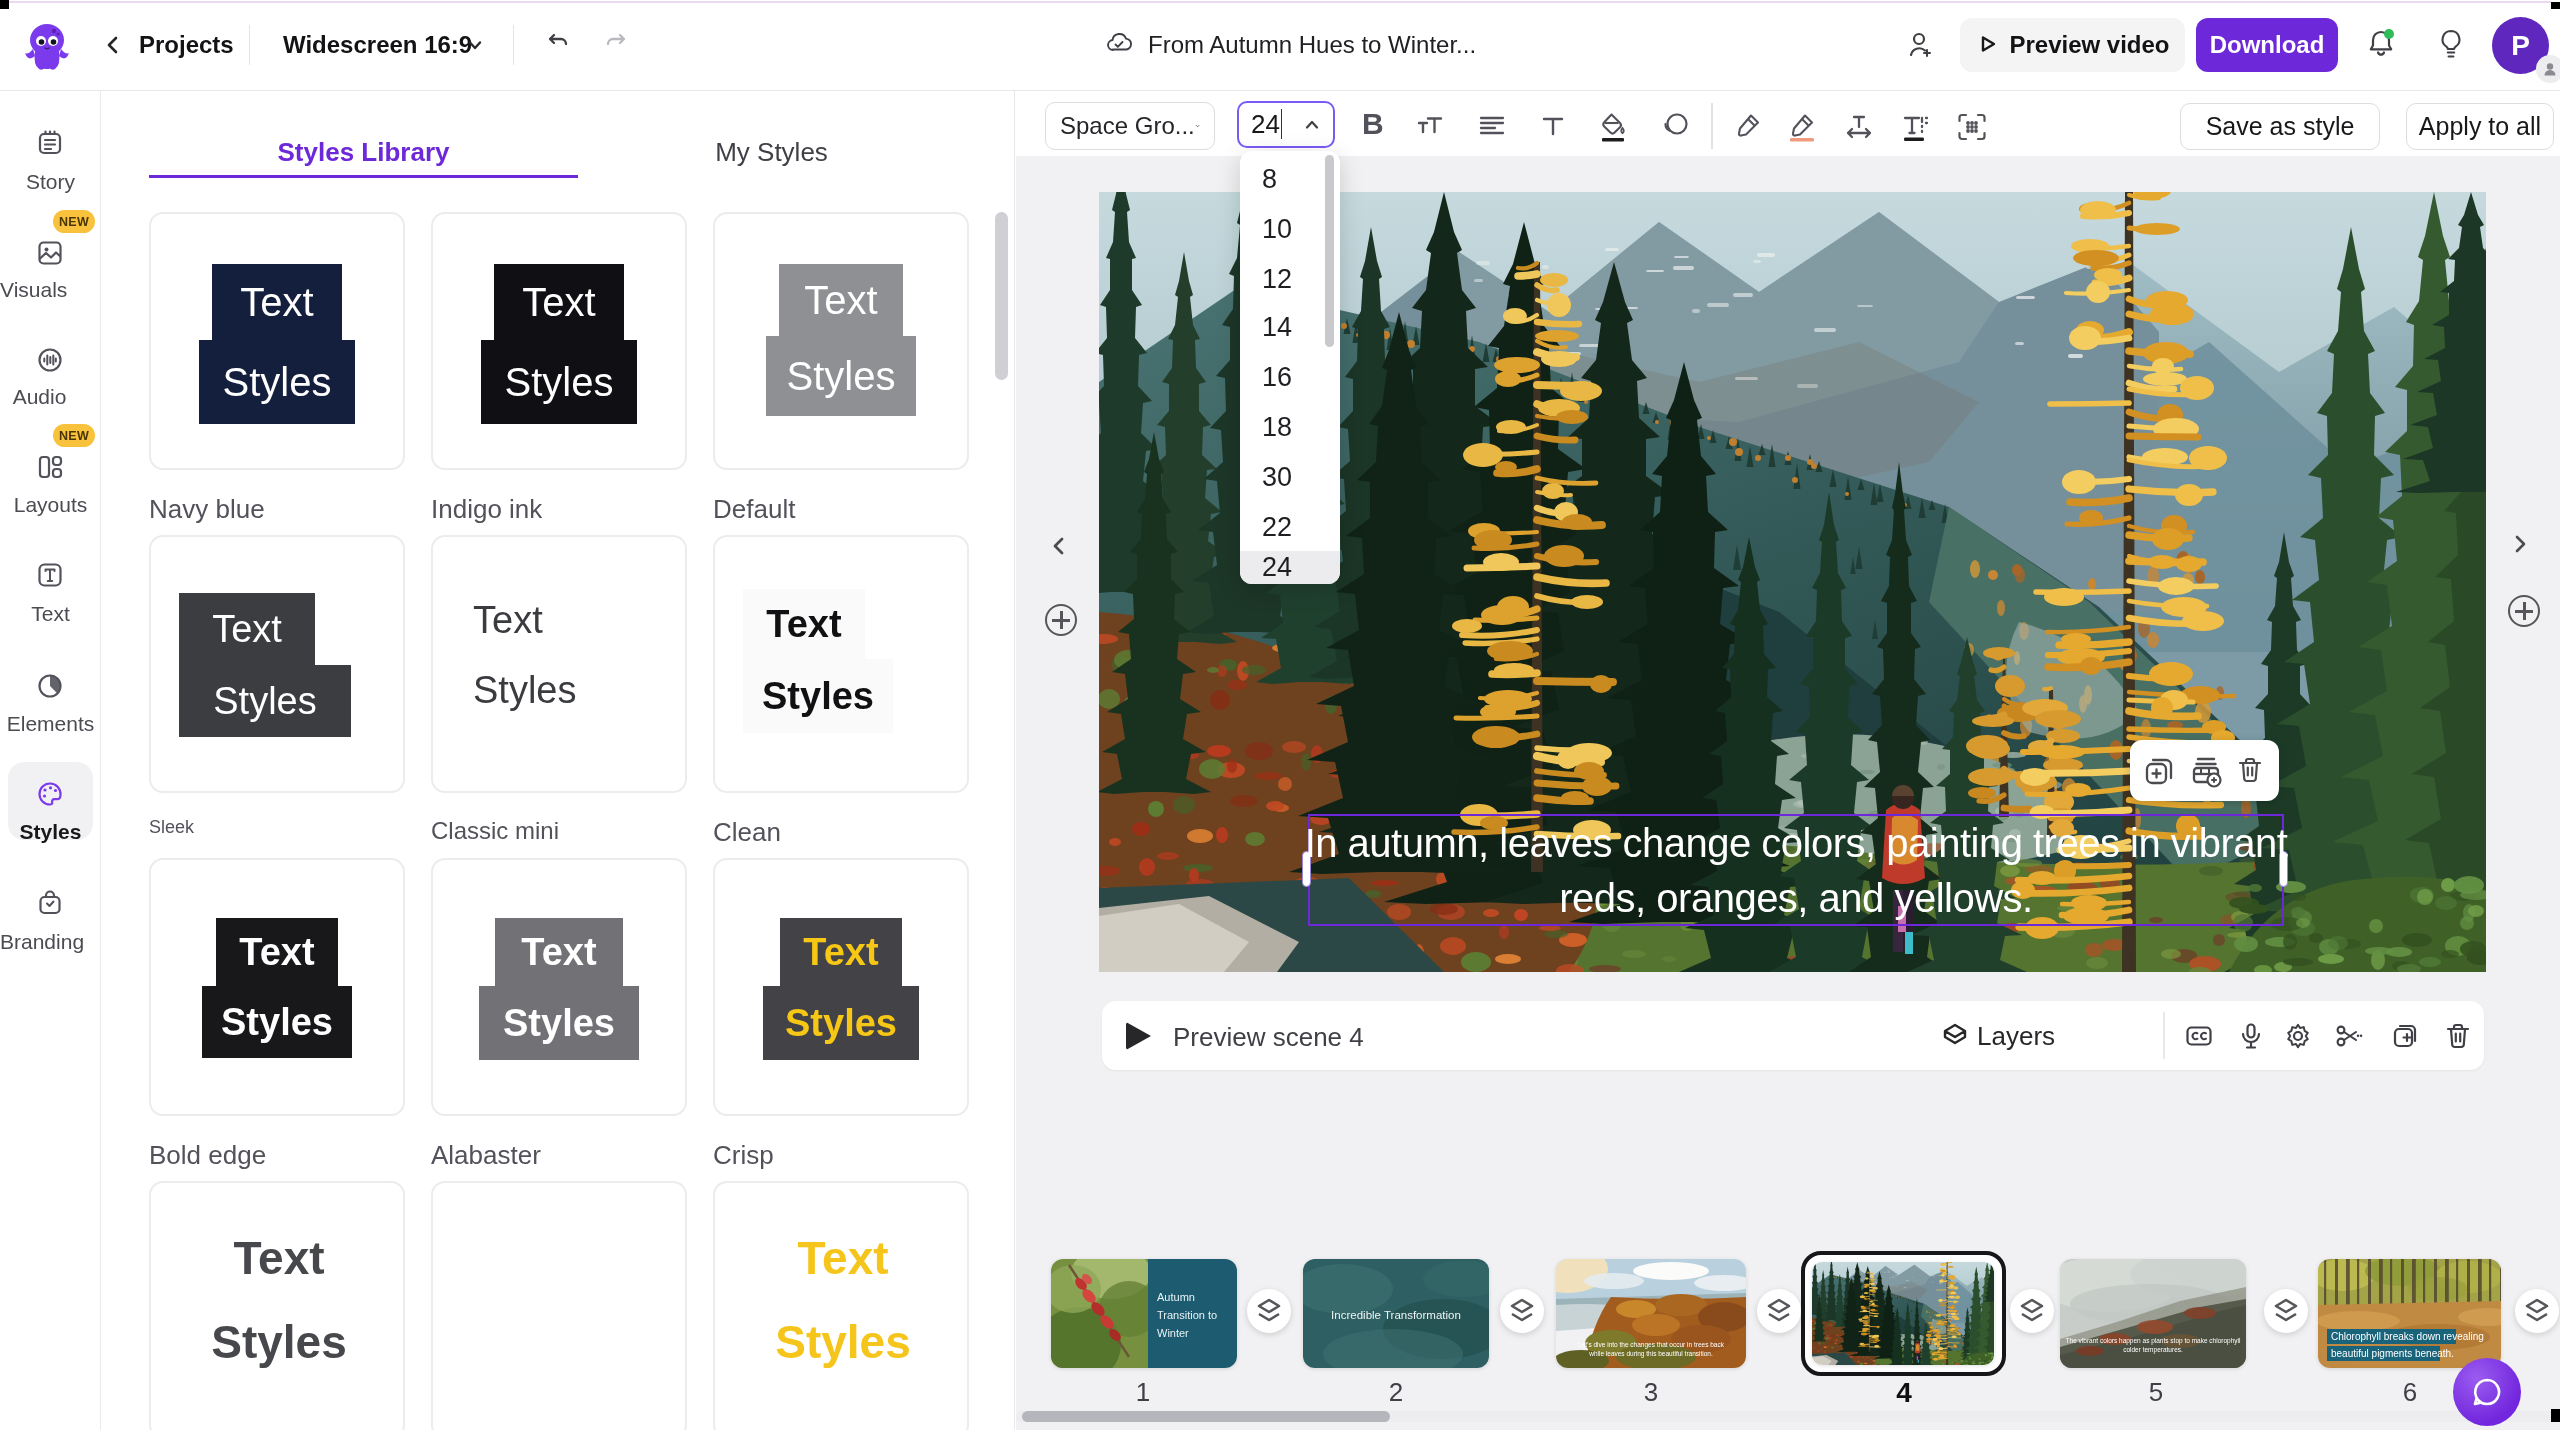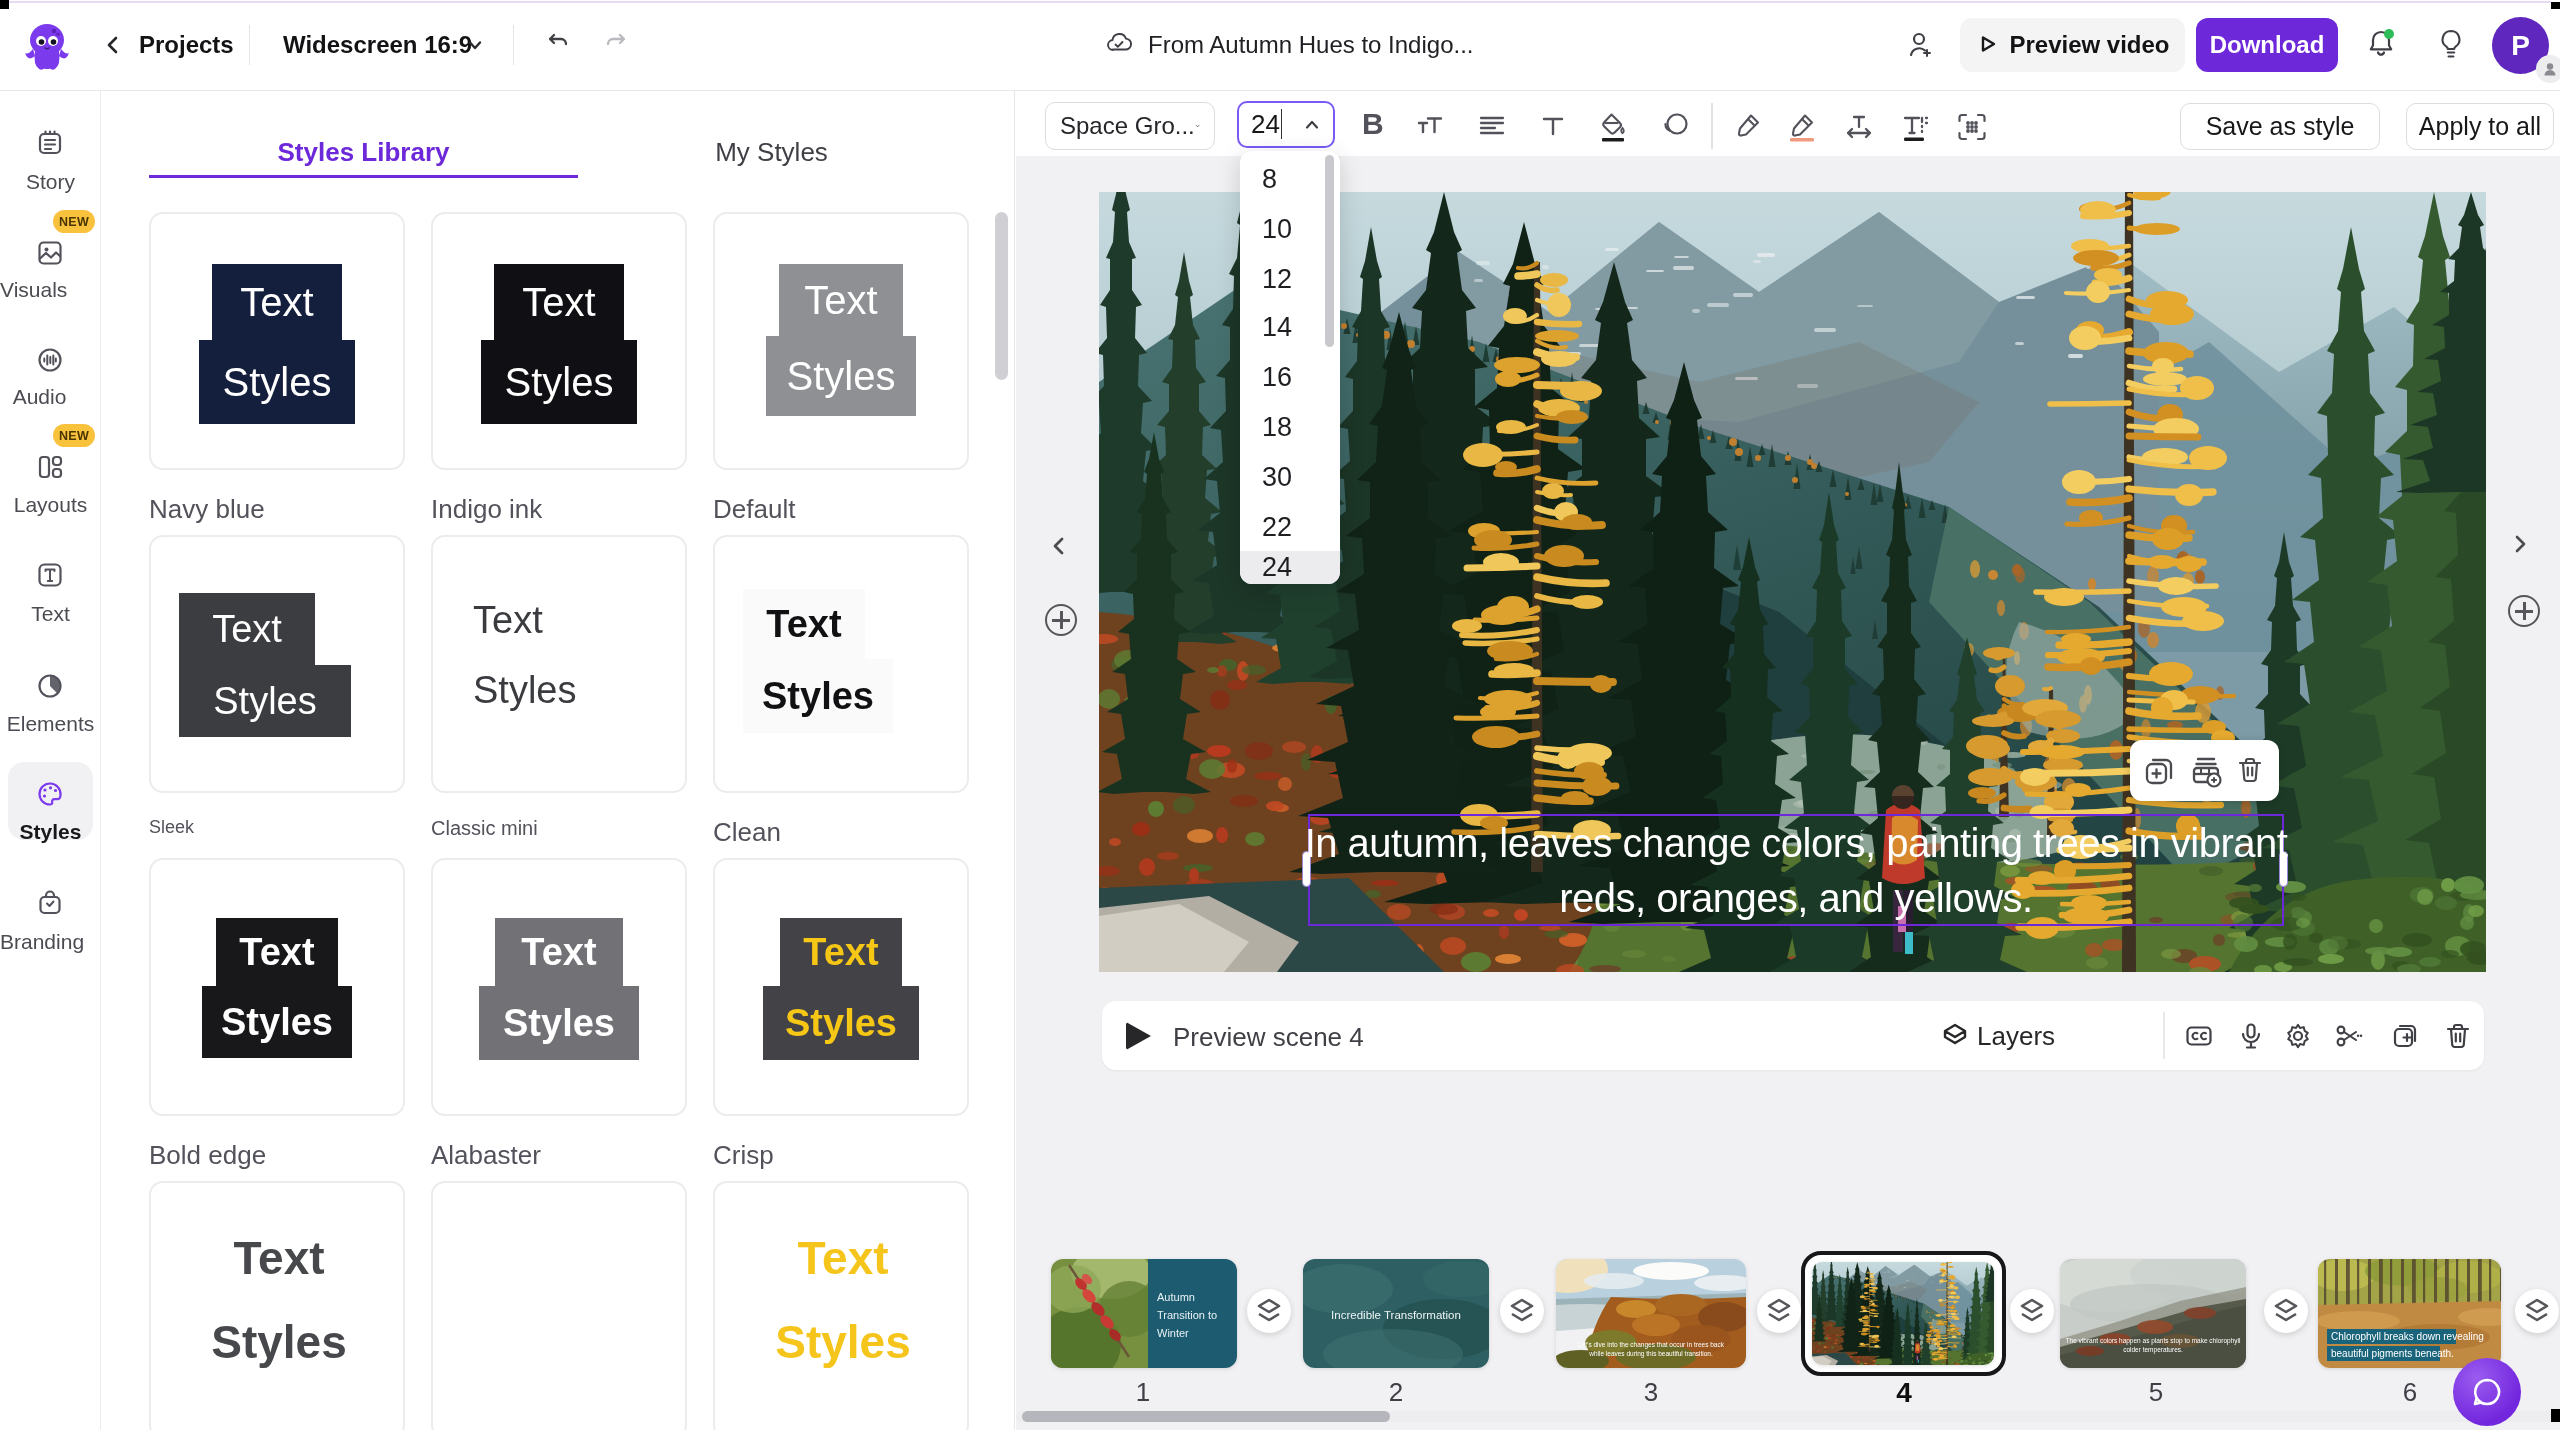--- a/index.html
+++ b/index.html
@@ -42,21 +42,21 @@
     <div class="abs" style="left:543px;top:30px"><svg width="30" height="30" viewBox="0 0 30 30" fill="none" xmlns="http://www.w3.org/2000/svg">
         <path d="M7 9 L11 5 M7 9 L11 13 M7 9 H18 a5 5 0 0 1 5 5 v0" stroke="#3f3f46" stroke-width="2.3" stroke-linecap="round" stroke-linejoin="round" fill="none"></path>
       </svg></div>
     <div class="abs" style="left:601px;top:30px"><svg width="30" height="30" viewBox="0 0 30 30" fill="none" xmlns="http://www.w3.org/2000/svg">
         <path d="M23 9 L19 5 M23 9 L19 13 M23 9 H12 a5 5 0 0 0 -5 5 v0" stroke="#b9b9bf" stroke-width="2.3" stroke-linecap="round" stroke-linejoin="round" fill="none"></path>
       </svg></div>
     <div class="abs" style="left:1105px;top:30px"><svg width="28" height="28" viewBox="0 0 28 28" fill="none" xmlns="http://www.w3.org/2000/svg">
         <path d="M8 20 a5 5 0 0 1 -0.5 -9.97 A7 7 0 0 1 21 8.6 a5.2 5.2 0 0 1 -0.8 10.9 H8 Z" stroke="#3f3f46" stroke-width="1.9" fill="none" stroke-linejoin="round"></path>
         <path d="M10.5 14.5 l2.3 2.3 L17.5 12" stroke="#3f3f46" stroke-width="1.9" stroke-linecap="round" stroke-linejoin="round" fill="none"></path>
       </svg></div>
-    <div class="abs" style="left:1148px;top:31px;font-size:24px;font-weight:500;color:#202124">From Autumn Hues to Indigo...</div>
+    <div class="abs" style="left:1148px;top:31px;font-size:24px;font-weight:500;color:#202124">From Autumn Hues to Winter...</div>
     <div class="abs" style="left:1903px;top:28px"><svg width="34" height="34" viewBox="0 0 34 34" fill="none" xmlns="http://www.w3.org/2000/svg">
         <circle cx="16" cy="11" r="5" stroke="#3f3f46" stroke-width="2.2" fill="none"></circle>
         <path d="M8 27 a8.5 8.5 0 0 1 14 -4.5" stroke="#3f3f46" stroke-width="2.2" stroke-linecap="round" fill="none"></path>
         <path d="M24 22 v6 M21 25 h6" stroke="#3f3f46" stroke-width="2" stroke-linecap="round"></path>
       </svg></div>
     <div class="abs row" style="left:1960px;top:18px;width:225px;height:54px;background:#f4f4f5;border-radius:12px;justify-content:center;gap:10px">
       <span style="margin-top:2px"><svg width="24" height="24" viewBox="0 0 24 24" fill="none" xmlns="http://www.w3.org/2000/svg">
           <path d="M8 5.5 L19 12 L8 18.5 Z" stroke="#18181b" stroke-width="2.4" stroke-linejoin="round" fill="none"></path>
         </svg></span>
       <span style="font-size:24px;font-weight:600;color:#131316">Preview video</span>
@@ -153,21 +153,21 @@
     <div class="abs" style="left:713px;top:494px;font-size:26px;color:#52525b">Default</div>
     <div class="abs" style="left:149px;top:535px;width:256px;height:258px;background:#fff;border:2px solid #ececef;border-radius:14px;overflow:hidden">
       <div class="abs ibtn" style="left:28px;top:56px;width:136px;height:72px;background:#3c3d41;color:#fff;font-size:38px;font-weight:500">Text</div>
       <div class="abs ibtn" style="left:28px;top:128px;width:172px;height:72px;background:#3c3d41;color:#fff;font-size:38px;font-weight:500">Styles</div>
     </div>
     <div class="abs" style="left:149px;top:817px;font-size:18px;color:#52525b">Sleek</div>
     <div class="abs" style="left:431px;top:535px;width:256px;height:258px;background:#fff;border:2px solid #ececef;border-radius:14px;overflow:hidden">
       <div class="abs" style="left:40px;top:62px;font-size:38px;font-weight:500;color:#3a3b3f">Text</div>
       <div class="abs" style="left:40px;top:132px;font-size:38px;font-weight:500;color:#3a3b3f">Styles</div>
     </div>
-    <div class="abs" style="left:431px;top:817px;font-size:20px;color:#52525b">Classic mini</div>
+    <div class="abs" style="left:431px;top:817px;font-size:24px;color:#52525b">Classic mini</div>
     <div class="abs" style="left:713px;top:535px;width:256px;height:258px;background:#fff;border:2px solid #ececef;border-radius:14px;overflow:hidden">
       <div class="abs ibtn" style="left:28px;top:52px;width:122px;height:70px;background:#fafafa;color:#111113;font-size:38px;font-weight:700">Text</div>
       <div class="abs ibtn" style="left:28px;top:122px;width:150px;height:74px;background:#fafafa;color:#111113;font-size:38px;font-weight:700">Styles</div>
     </div>
     <div class="abs" style="left:713px;top:817px;font-size:26px;color:#52525b">Clean</div>
     <div class="abs" style="left:149px;top:858px;width:256px;height:258px;background:#fff;border:2px solid #ececef;border-radius:14px;overflow:hidden">
       <div class="abs ibtn" style="left:50%;margin-left:-61px;top:58px;width:122px;height:68px;background:#18181b;color:#fff;font-size:38px;font-weight:700">Text</div>
       <div class="abs ibtn" style="left:50%;margin-left:-75px;top:126px;width:150px;height:72px;background:#18181b;color:#fff;font-size:38px;font-weight:700">Styles</div>
     </div>
     <div class="abs" style="left:149px;top:1140px;font-size:26px;color:#52525b">Bold edge</div>

